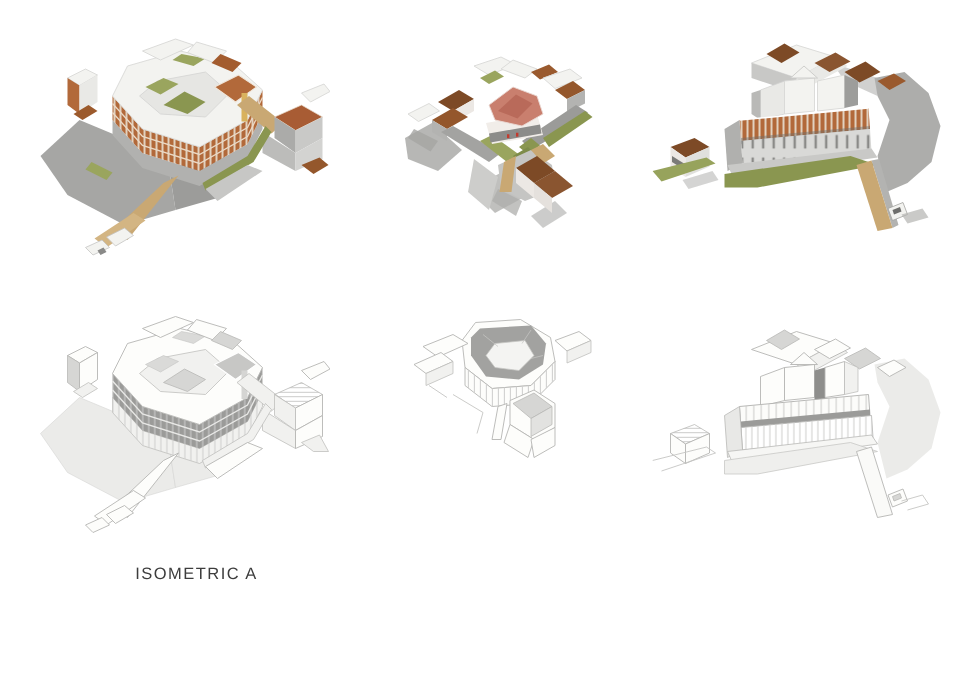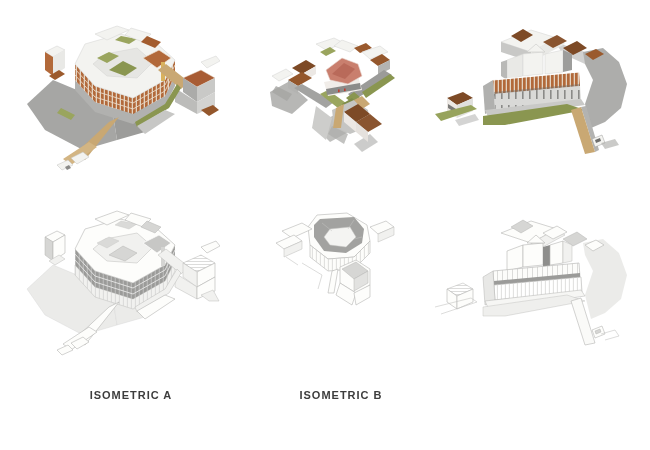--- a/index.html
+++ b/index.html
@@ -1,21 +1,21 @@
 <!DOCTYPE html>
 <html><head>
 <meta charset="utf-8">
 <style>
   html,body{margin:0;padding:0;background:#ffffff;}
   .sheet{position:relative;width:650px;height:450px;background:#ffffff;overflow:hidden;
          font-family:"Liberation Sans",sans-serif;}
   .fig{position:absolute;}
   .fig svg{display:block;width:100%;height:100%;}
-  .caption{position:absolute;top:388px;width:150px;text-align:center;
-           font-size:11px;line-height:14px;letter-spacing:.09em;color:#3d3d3d;font-weight:bold;}
+  .caption{position:absolute;top:376px;width:150px;text-align:center;
+           font-size:11px;line-height:14px;letter-spacing:.09em;color:#3d3d3d;}
   
   .wht{fill:#f3f3f0}.wht2{fill:#e9e9e6}.gry{fill:#b3b3b1}.gry2{fill:#9d9d9b}
   .shd{fill:#a6a6a4}.ter{fill:#b2693a}.terd{fill:#a85c34}.brn{fill:#7d4a26}
   .brn2{fill:#94572c}.brn3{fill:#9a5a2e}.grn{fill:#8a9650}.grn2{fill:#9aa55e}
   .tan{fill:#c9a873}.tan2{fill:#d3b583}.sal{fill:#c97f6e}.sald{fill:#b96a5a}
   .edge{stroke:#d8d8d6;stroke-width:.6}
   .ln{fill:none;stroke:#ead9c6;stroke-width:.9}
   
   .wf{fill:#fdfdfb;stroke:#b5b5b3;stroke-width:.6}
   .wf2{fill:#f1f1ef;stroke:#bcbcba;stroke-width:.5}
@@ -351,15 +351,14 @@
       <g>
         <polygon points="136,98 146,95 160,140 150,142" fill="#fafaf8" stroke="#b5b5b3" stroke-width=".6"></polygon>
         <polygon class="wf" points="157,127 167,123 170,131 160,135"></polygon>
         <polygon class="wfg" points="160,128 165,126 166,129 161,131"></polygon>
         <polyline class="wstroke" points="166,131 180,127 184,133 170,137"></polyline>
       </g>
     </svg>
   </div>
 
   <div class="caption" style="left:56px">ISOMETRIC A</div>
-  <div class="caption" style="left:266px">ISOMETRIC B</div>
 
 </div>
 
 </body></html>

